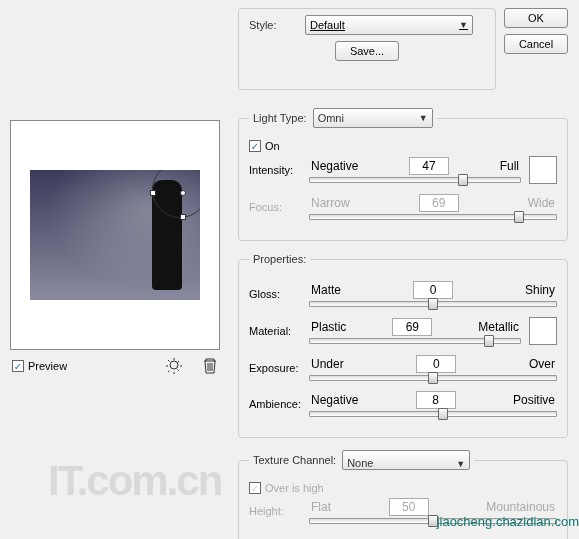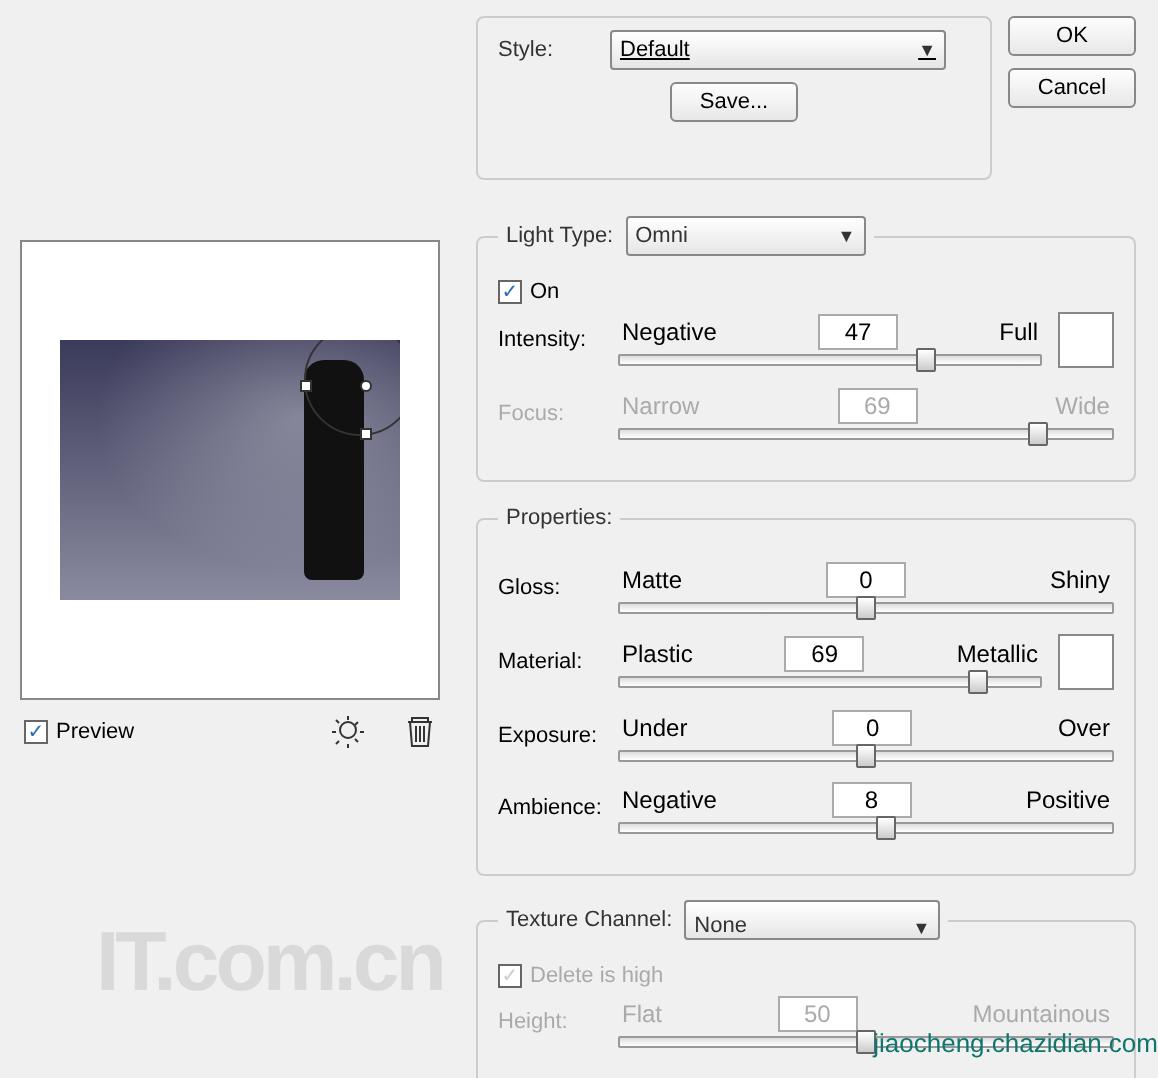--- a/index.html
+++ b/index.html
@@ -168,21 +168,21 @@
   <fieldset>
     <legend style="display:flex; align-items:center; gap:6px;">
       <span>Texture Channel:</span>
       <div class="dropdown" style="width:128px;align-items:flex-end;">
         <span>None</span>
         <span class="arrow">▼</span>
       </div>
     </legend>
     <div class="checkbox disabled">
       <span class="box" style="color:#ccc;">✓</span>
-      <span>Delete is high</span>
+      <span>Over is high</span>
     </div>
     <div class="slider-row disabled">
       <span class="slider-lbl">Height:</span>
       <div class="slider-wrap">
         <div class="slider-top">
           <span>Flat</span>
           <span class="numbox disabled">50</span>
           <span>Mountainous</span>
         </div>
         <div class="track">

